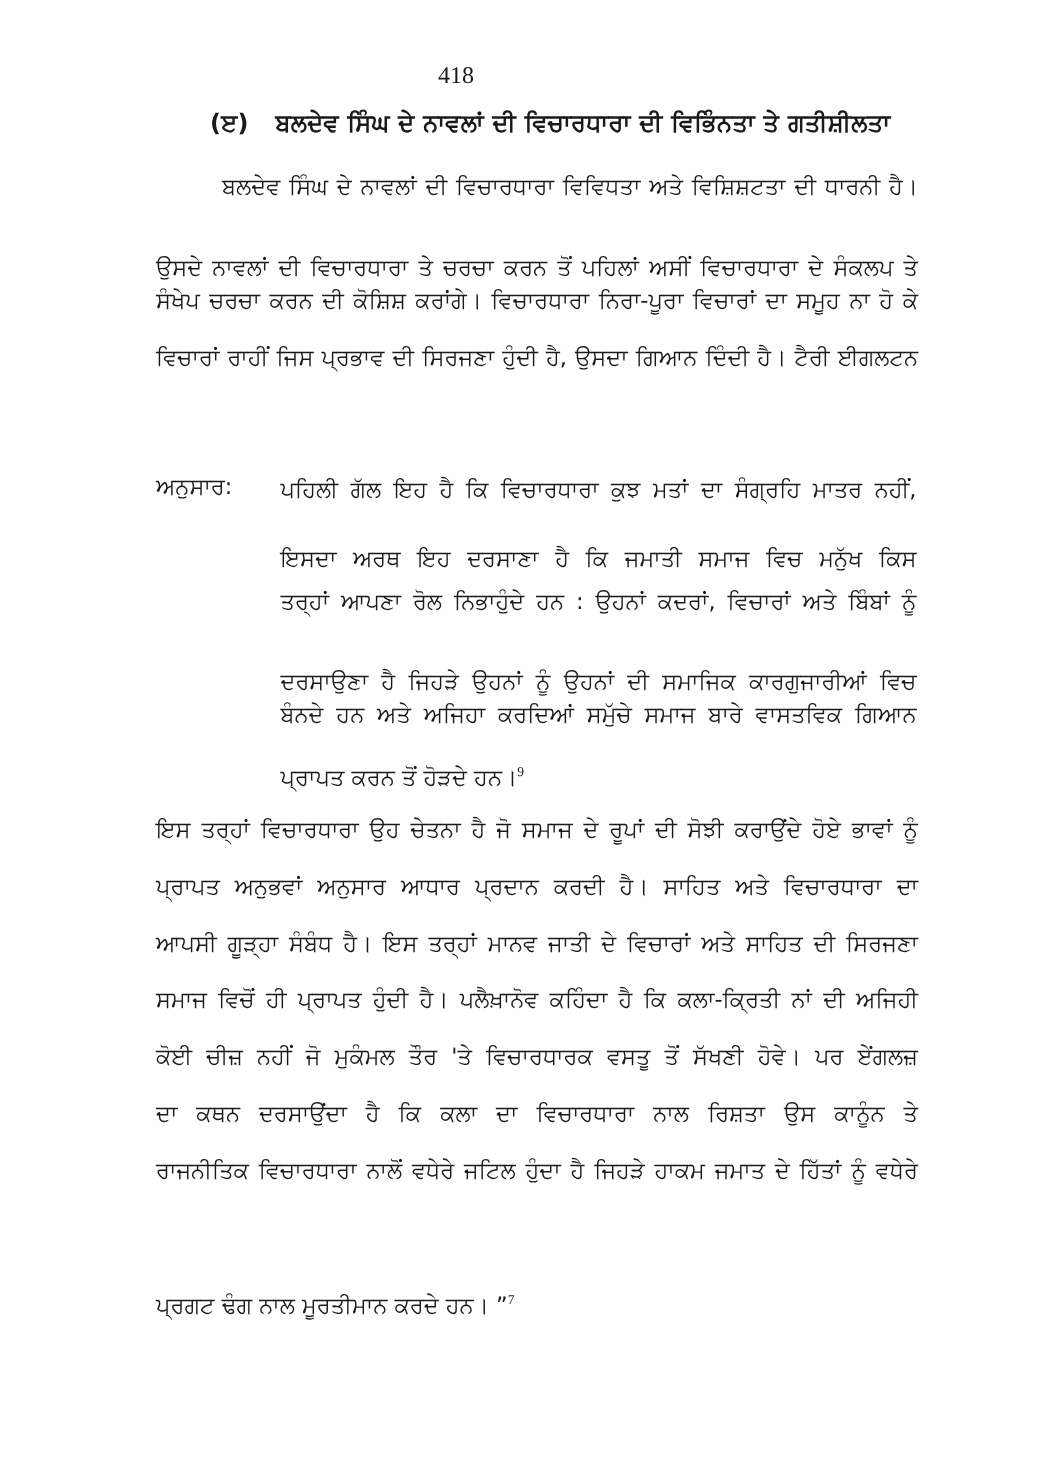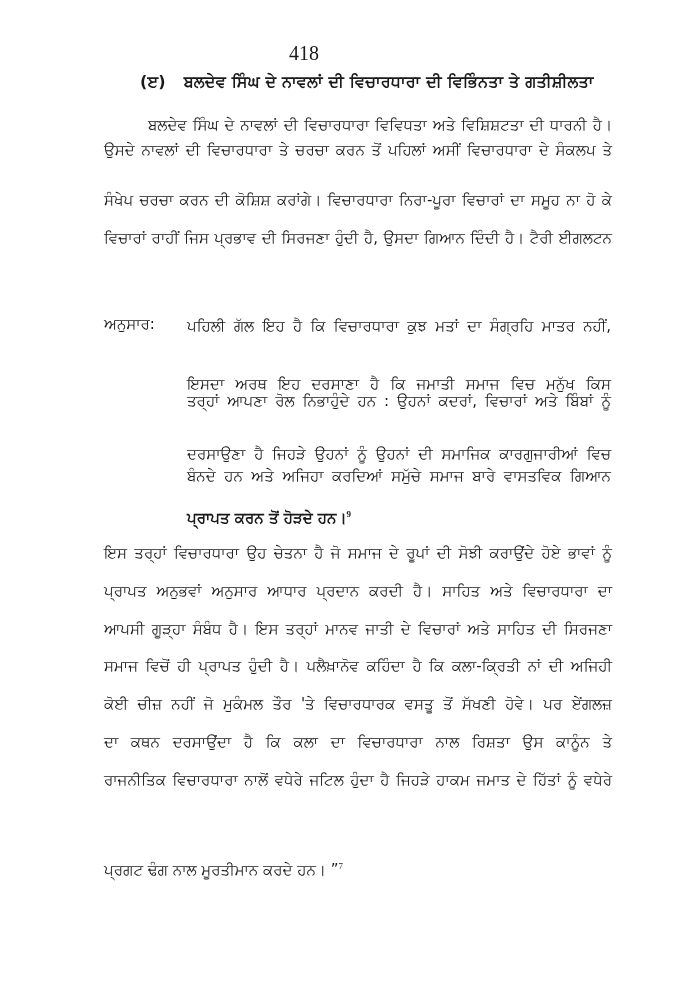--- a/index.html
+++ b/index.html
@@ -1,53 +1,53 @@
 <!DOCTYPE html>
 <html><head>
 <meta charset="utf-8">
 <style>
   html, body { margin: 0; padding: 0; background: #ffffff; }
   body { width: 700px; height: 989px; position: relative; overflow: hidden;
          font-family: "DejaVu Sans", sans-serif; color: #1a1a1a; }
   .page-number { position: absolute; top: 42px; left: 0; width: 608px; text-align: center;
-                 font-family: "Liberation Serif", serif; font-size: 20px; }
+                 font-family: "Liberation Serif", serif; font-size: 16px; }
   .heading { position: absolute; top: 72px; left: 140px; width: 480px; font-size: 16px;
              font-weight: bold; white-space: nowrap; letter-spacing: 0.2px; }
   .heading .num { margin-right: 12px; }
   .line { position: absolute; left: 104px; width: 508px; font-size: 15px; white-space: nowrap;
           text-align: justify; text-align-last: justify; line-height: 20px; }
   .line.indent { left: 148px; width: 464px; font-family: Liberation Serif, serif; }
   .line.last { text-align-last: left; margin-top: 48px; }
   .quote { position: absolute; left: 187px; width: 424px; font-size: 15px; white-space: nowrap;
            text-align: justify; text-align-last: justify; line-height: 20px; }
-  .quote.last { text-align-last: left; font-weight: bold; }
+  .quote.last { text-align-last: left; }
   sup { font-family: "Liberation Serif", serif; font-size: 9px; vertical-align: 6px; }
 </style>
 </head>
 <body>
 
 <div>
   <div class="page-number">418</div>
 
   <div class="heading">
     <span class="num">(ੲ)</span>
     <span>ਬਲਦੇਵ ਸਿੰਘ ਦੇ ਨਾਵਲਾਂ ਦੀ ਵਿਚਾਰਧਾਰਾ ਦੀ ਵਿਭਿੰਨਤਾ ਤੇ ਗਤੀਸ਼ੀਲਤਾ</span>
   </div>
 
   <div>
     <div class="line indent" style="top:115px">ਬਲਦੇਵ ਸਿੰਘ ਦੇ ਨਾਵਲਾਂ ਦੀ ਵਿਚਾਰਧਾਰਾ ਵਿਵਿਧਤਾ ਅਤੇ ਵਿਸ਼ਿਸ਼ਟਤਾ ਦੀ ਧਾਰਨੀ ਹੈ।</div>
-    <div class="line" style="top:140px">ਉਸਦੇ ਨਾਵਲਾਂ ਦੀ ਵਿਚਾਰਧਾਰਾ ਤੇ ਚਰਚਾ ਕਰਨ ਤੋਂ ਪਹਿਲਾਂ ਅਸੀਂ ਵਿਚਾਰਧਾਰਾ ਦੇ ਸੰਕਲਪ ਤੇ</div>
+    <div class="line" style="top:168px">ਉਸਦੇ ਨਾਵਲਾਂ ਦੀ ਵਿਚਾਰਧਾਰਾ ਤੇ ਚਰਚਾ ਕਰਨ ਤੋਂ ਪਹਿਲਾਂ ਅਸੀਂ ਵਿਚਾਰਧਾਰਾ ਦੇ ਸੰਕਲਪ ਤੇ</div>
     <div class="line" style="top:190px">ਸੰਖੇਪ ਚਰਚਾ ਕਰਨ ਦੀ ਕੋਸ਼ਿਸ਼ ਕਰਾਂਗੇ। ਵਿਚਾਰਧਾਰਾ ਨਿਰਾ-ਪੂਰਾ ਵਿਚਾਰਾਂ ਦਾ ਸਮੂਹ ਨਾ ਹੋ ਕੇ</div>
     <div class="line" style="top:228px">ਵਿਚਾਰਾਂ ਰਾਹੀਂ ਜਿਸ ਪ੍ਰਭਾਵ ਦੀ ਸਿਰਜਣਾ ਹੁੰਦੀ ਹੈ, ਉਸਦਾ ਗਿਆਨ ਦਿੰਦੀ ਹੈ। ਟੈਰੀ ਈਗਲਟਨ</div>
     <div class="line last" style="top:266px">ਅਨੁਸਾਰ:</div>
   </div>
 
   <div>
     <div class="quote" style="top:316px">ਪਹਿਲੀ ਗੱਲ ਇਹ ਹੈ ਕਿ ਵਿਚਾਰਧਾਰਾ ਕੁਝ ਮਤਾਂ ਦਾ ਸੰਗ੍ਰਹਿ ਮਾਤਰ ਨਹੀਂ,</div>
-    <div class="quote" style="top:374px">ਇਸਦਾ ਅਰਥ ਇਹ ਦਰਸਾਣਾ ਹੈ ਕਿ ਜਮਾਤੀ ਸਮਾਜ ਵਿਚ ਮਨੁੱਖ ਕਿਸ</div>
+    <div class="quote" style="top:362px">ਇਸਦਾ ਅਰਥ ਇਹ ਦਰਸਾਣਾ ਹੈ ਕਿ ਜਮਾਤੀ ਸਮਾਜ ਵਿਚ ਮਨੁੱਖ ਕਿਸ</div>
     <div class="quote" style="top:391px">ਤਰ੍ਹਾਂ ਆਪਣਾ ਰੋਲ ਨਿਭਾਹੁੰਦੇ ਹਨ : ਉਹਨਾਂ ਕਦਰਾਂ, ਵਿਚਾਰਾਂ ਅਤੇ ਬਿੰਬਾਂ ਨੂੰ</div>
     <div class="quote" style="top:444px">ਦਰਸਾਉਣਾ ਹੈ ਜਿਹੜੇ ਉਹਨਾਂ ਨੂੰ ਉਹਨਾਂ ਦੀ ਸਮਾਜਿਕ ਕਾਰਗੁਜਾਰੀਆਂ ਵਿਚ</div>
     <div class="quote" style="top:466px">ਬੰਨਦੇ ਹਨ ਅਤੇ ਅਜਿਹਾ ਕਰਦਿਆਂ ਸਮੁੱਚੇ ਸਮਾਜ ਬਾਰੇ ਵਾਸਤਵਿਕ ਗਿਆਨ</div>
     <div class="quote last" style="top:504px">
       <span>ਪ੍ਰਾਪਤ ਕਰਨ ਤੋਂ ਹੋੜਦੇ ਹਨ।</span><sup>9</sup>
     </div>
   </div>
 
   <div>
     <div class="line" style="top:543px">ਇਸ ਤਰ੍ਹਾਂ ਵਿਚਾਰਧਾਰਾ ਉਹ ਚੇਤਨਾ ਹੈ ਜੋ ਸਮਾਜ ਦੇ ਰੂਪਾਂ ਦੀ ਸੋਝੀ ਕਰਾਉਂਦੇ ਹੋਏ ਭਾਵਾਂ ਨੂੰ</div>

